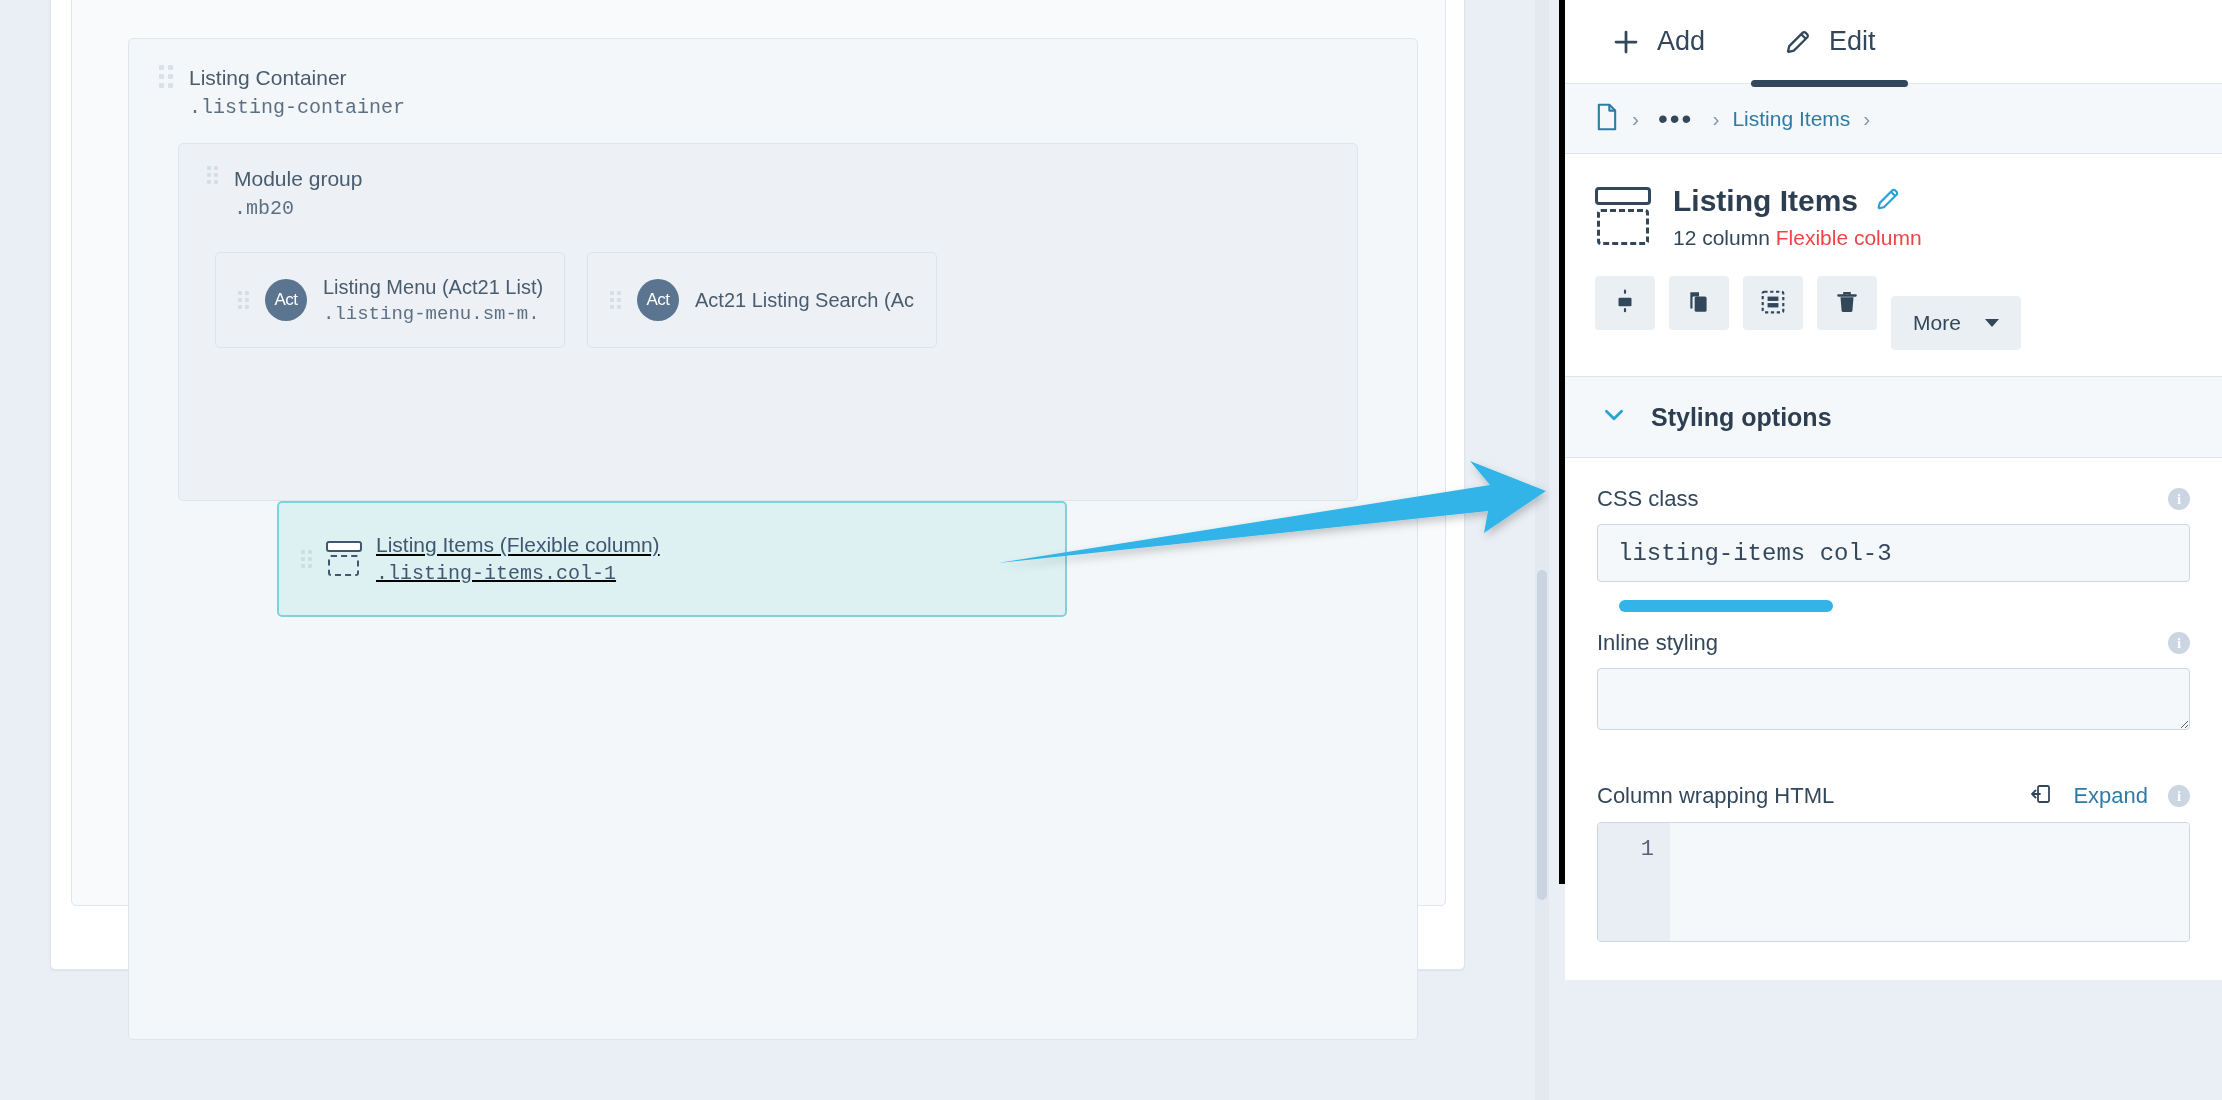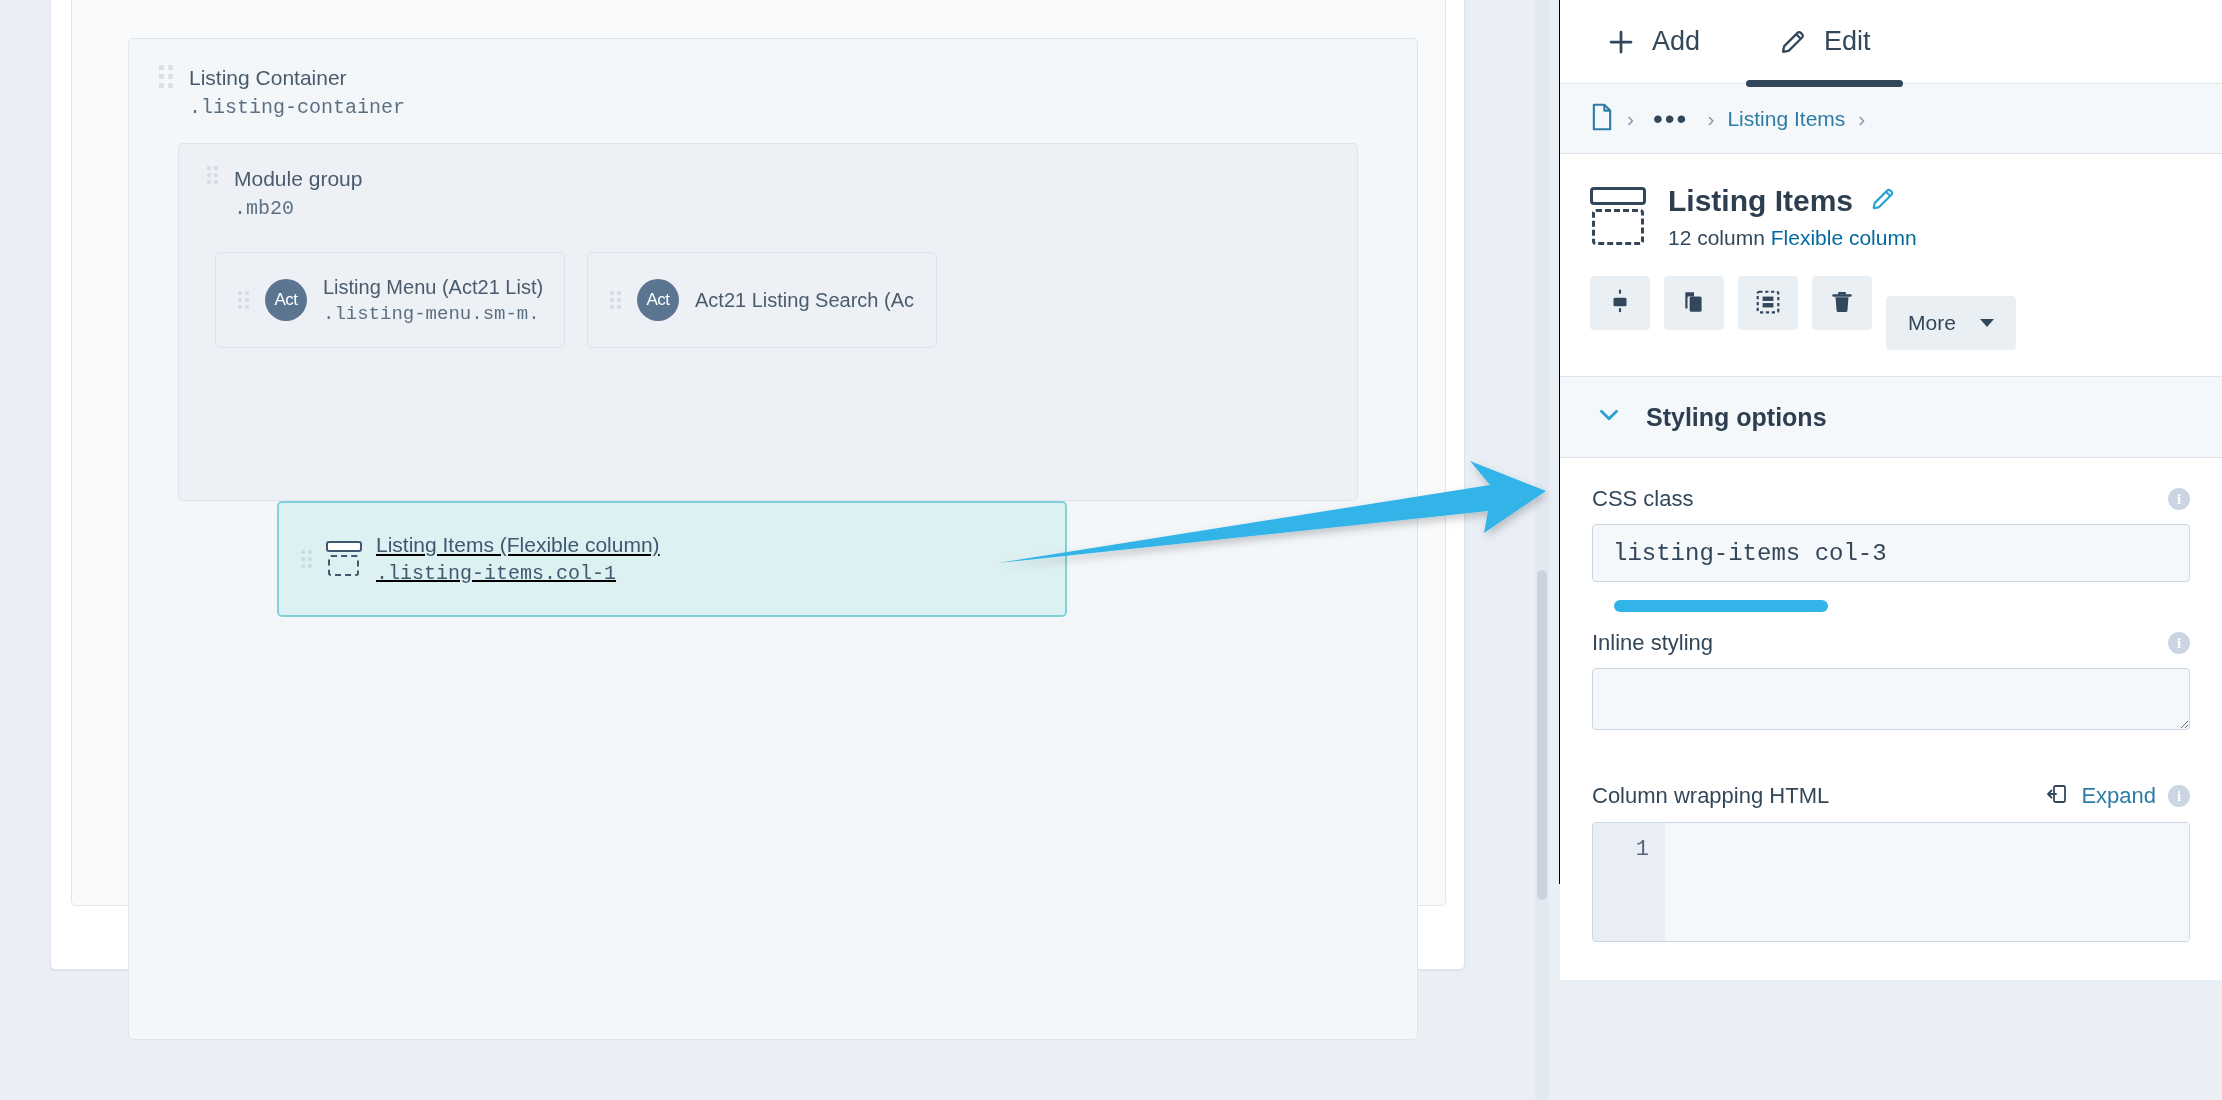--- a/index.html
+++ b/index.html
@@ -180,21 +180,21 @@
     background: #c9d4e0;
     border-radius: 6px;
   }
 
   
   .right-panel {
     position: relative;
     width: 663px;
     height: 884px;
     background: #ffffff;
-    border-left: 1px solid #000000;
+    border-left: 6px solid #000000;
     display: flex;
     flex-direction: column;
   }
 
   .tabs {
     position: relative;
     height: 84px;
     background: #ffffff;
     display: flex;
     align-items: center;
@@ -245,21 +245,21 @@
     border: 3px solid #33475b; border-radius: 4px; background: #fff;
   }
   .obj-icon .dash {
     position: absolute; left: 2px; top: 22px; width: 52px; height: 36px;
     border: 3px dashed #33475b; border-radius: 4px;
   }
   .obj-texts { display: flex; flex-direction: column; gap: 8px; }
   .obj-title-row { display: flex; align-items: center; gap: 16px; }
   .obj-title { font-size: 30px; font-weight: bold; color: #2d3e50; }
   .obj-sub { font-size: 21px; color: #33475b; }
-  .obj-sub .muted { color: #0369a1; }
+  .obj-sub .muted { color: #ef4444; }
 
   .action-row {
     display: flex; gap: 14px;
     padding: 26px 30px 26px 30px;
     flex: none;
   }
   .act-btn {
     width: 60px; height: 54px;
     background: #eaeff4;
     border: none;
@@ -294,21 +294,21 @@
   }
   .styling-title { font-size: 25px; font-weight: bold; color: #2d3e50; }
 
   .fields { padding: 28px 32px 8px 32px; background: #fff; flex: 1; }
   .field { margin-bottom: 30px; }
   .field-label-row {
     display: flex; align-items: center; justify-content: space-between;
     margin-bottom: 12px;
   }
   .field-label { font-size: 22px; color: #33475b; }
-  .label-right { display: flex; align-items: center; gap: 12px; }
+  .label-right { display: flex; align-items: center; gap: 20px; }
   .info-icon {
     width: 22px; height: 22px; border-radius: 50%;
     background: #cbd6e2; color: #ffffff;
     font-size: 15px; font-weight: bold;
     display: flex; align-items: center; justify-content: center;
     font-family: "Liberation Serif", serif;
     flex: none;
   }
   .expand-link { color: #2e7ca6; font-size: 22px; cursor: pointer; }
 

